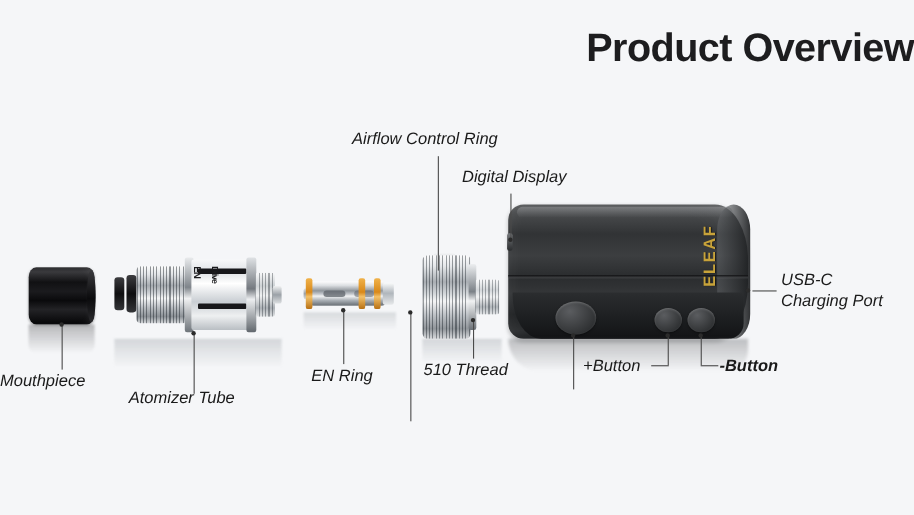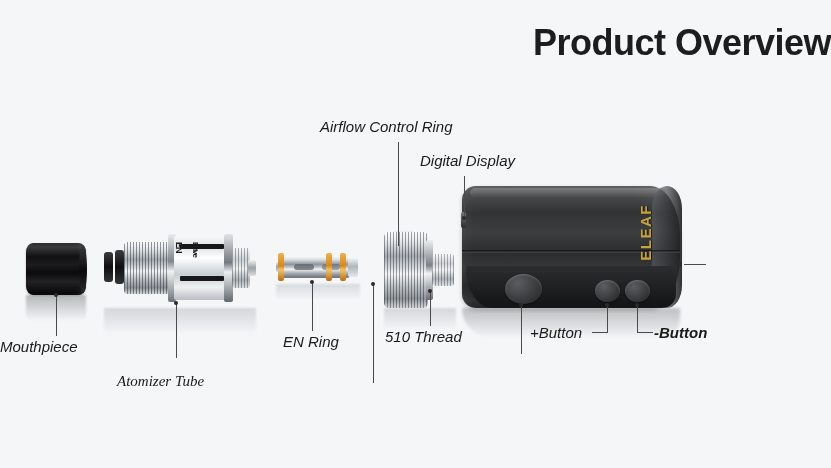--- a/index.html
+++ b/index.html
@@ -277,26 +277,30 @@
 
   <div class="hline" style="left:684px;top:264px;width:22px;"></div>
   <div class="dot" style="left:678px;top:262px;"></div>
 
   <div class="label" style="left:320px;top:118px;">Airflow Control Ring</div>
 
   <div class="label" style="left:420px;top:152px;">Digital Display</div>
 
   <div class="label" style="left:0;top:338px;">Mouthpiece</div>
 
-  <div class="label" style="left:117px;top:372px;font-family:Liberation Serif, serif;">Atomizer Tube</div>
+  <div class="label" style="left:117px;top:353px;">Atomizer Tube</div>
 
   <div class="label" style="left:283px;top:333px;">EN Ring</div>
 
 
   <div class="label" style="left:385px;top:328px;">510 Thread</div>
 
 
   <div class="label" style="left:530px;top:324px;">+Button</div>
 
   <div class="label" style="left:654px;top:324px;font-weight:bold;">-Button</div>
 
+  <div class="label two-line" style="left:710px;top:246px;width:115px;">
+    <span>USB-C</span><br>
+    <span>Charging Port</span>
+  </div>
 
 </div>
 
 </body></html>

